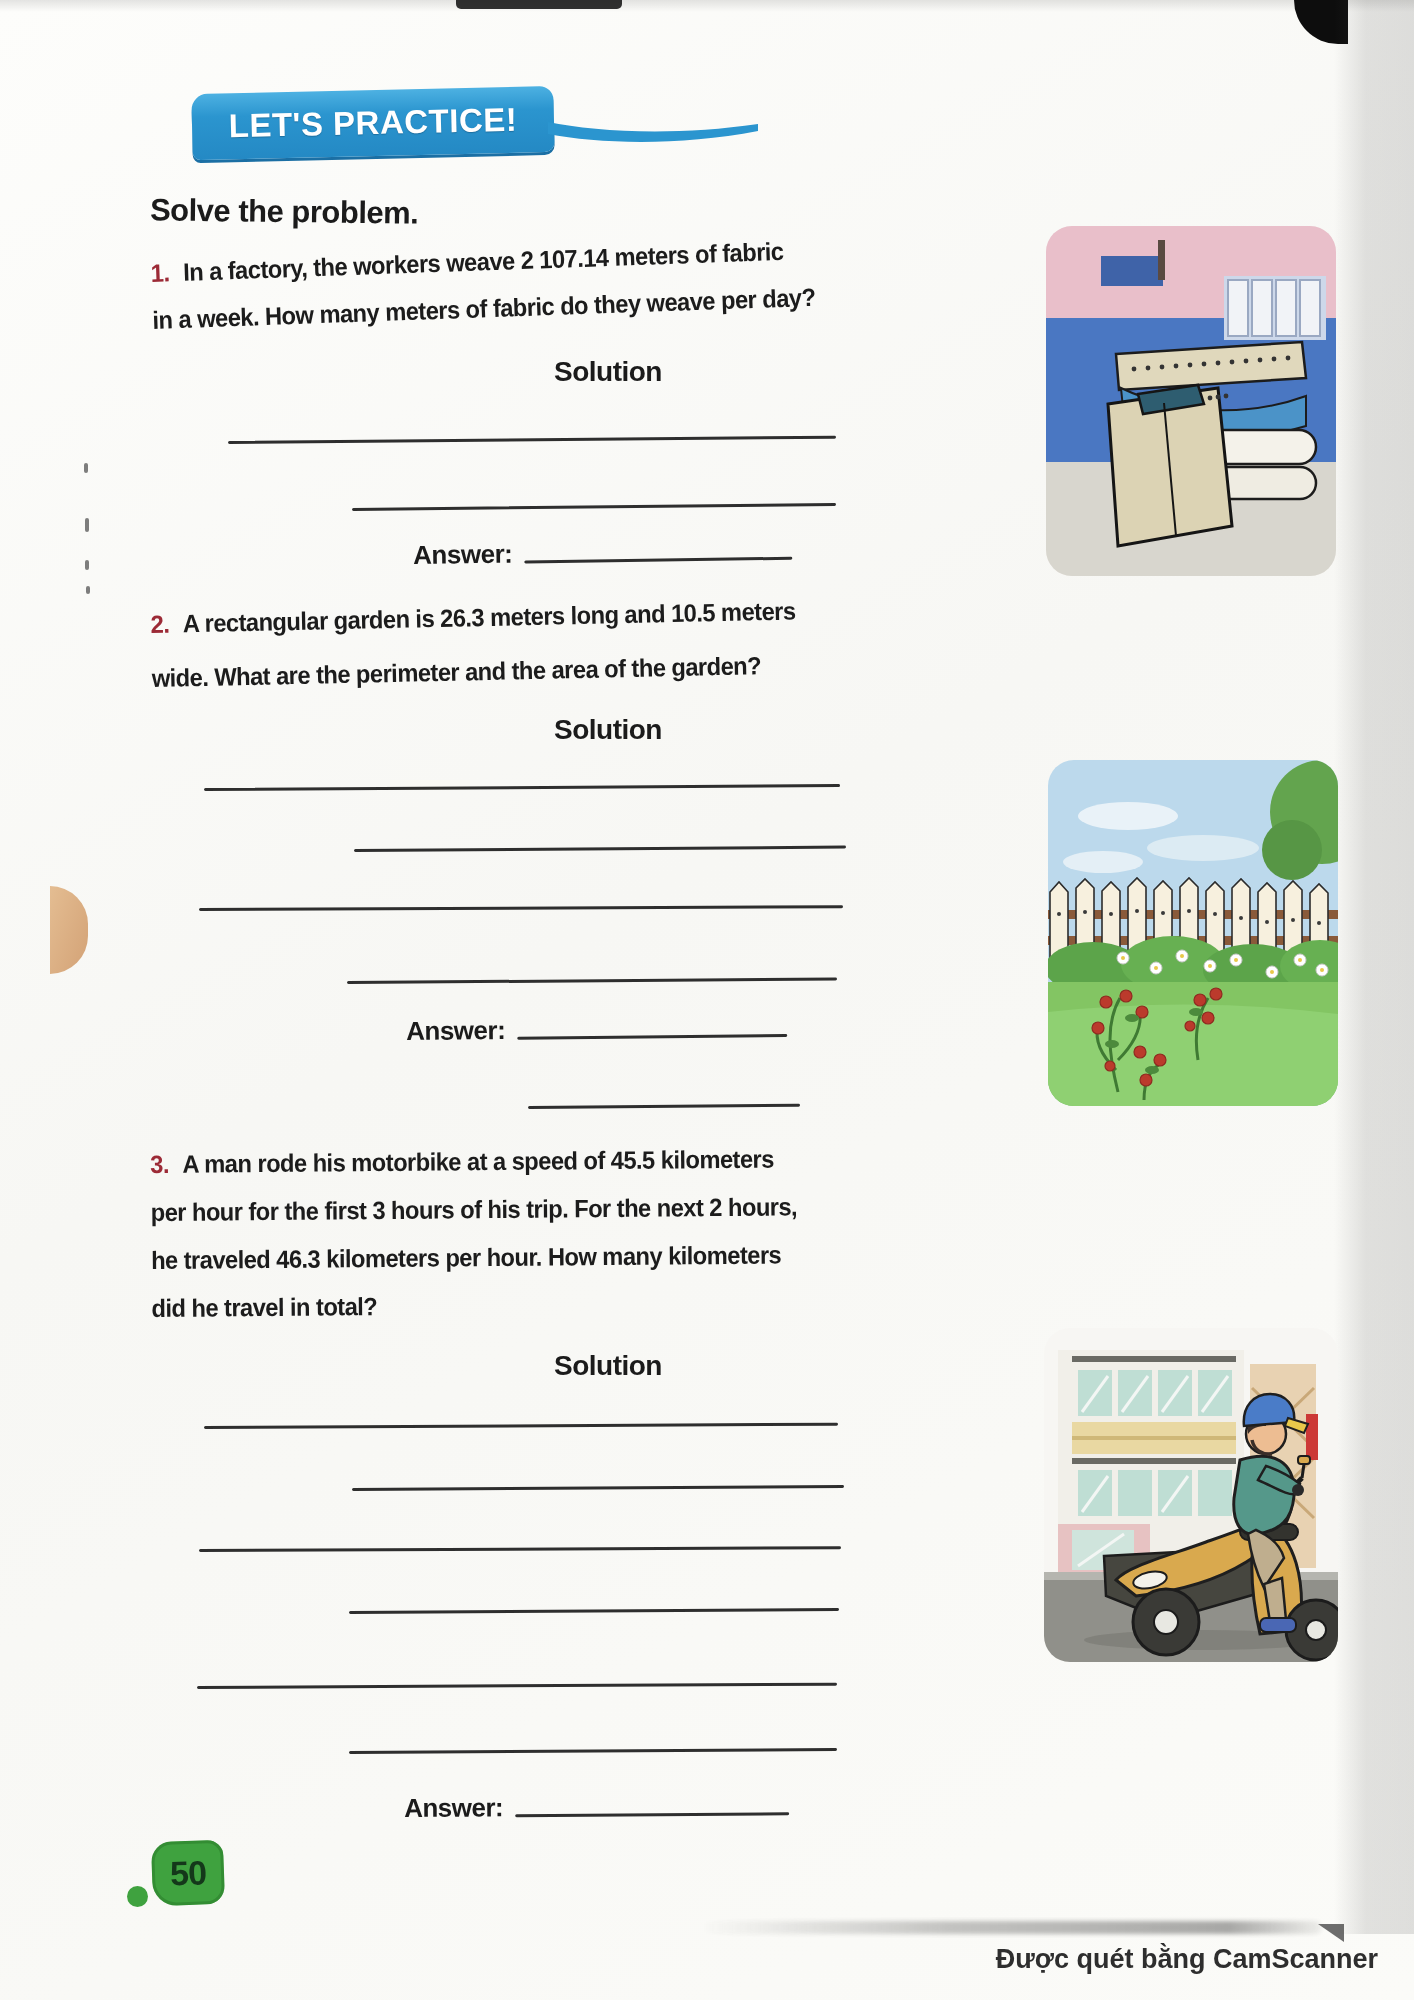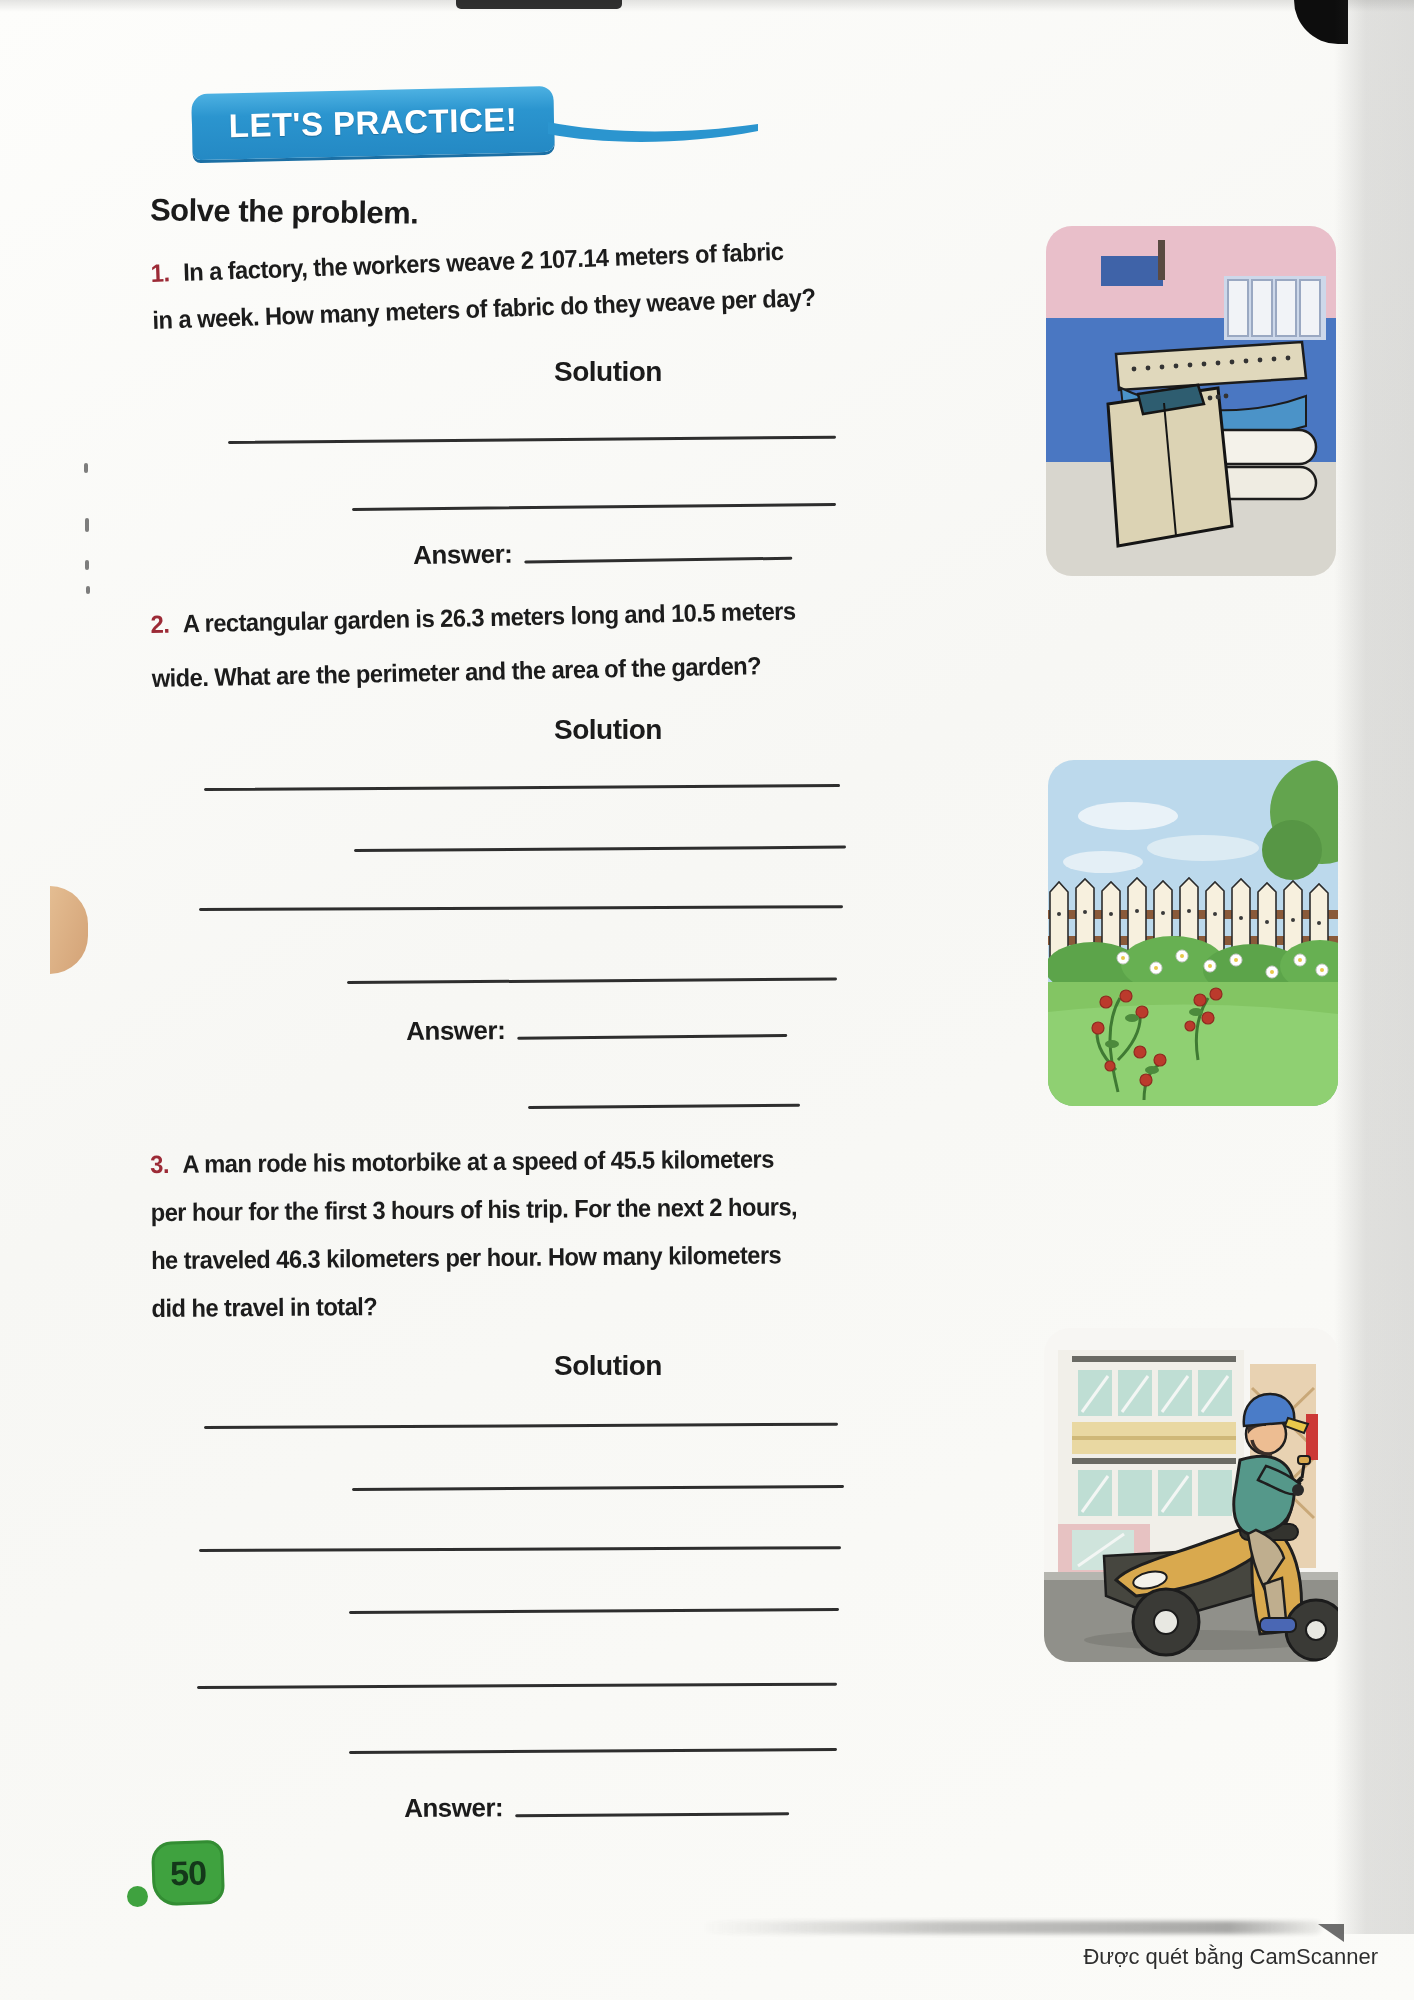--- a/index.html
+++ b/index.html
@@ -49,21 +49,21 @@
   .answer-row .answer-line{height:3px;background:#1c1c1c;border-radius:2px;
     margin-left:12px;margin-bottom:6px;opacity:.92;}
   
   .illus{position:absolute;border-radius:26px;overflow:hidden;}
   
   .page-badge{position:absolute;left:152px;top:1841px;width:72px;height:64px;background:#3fa23f;
     border-radius:20px 16px 18px 24px;display:flex;align-items:center;justify-content:center;
     transform:rotate(-2deg);box-shadow:inset 0 0 0 3px rgba(40,120,40,.5);}
   .page-badge span{font-size:34px;font-weight:700;color:#14381a;letter-spacing:-1px;}
   .page-dot{position:absolute;left:127px;top:1886px;width:21px;height:21px;border-radius:50%;background:#3fa23f;}
-  .scan-note{position:absolute;right:36px;top:1944px;font-size:22px;color:#2e2e2e;font-weight:400;}
+  .scan-note{position:absolute;right:36px;top:1944px;font-size:27px;color:#2e2e2e;font-weight:700;}
 </style>
 </head>
 <body>
 
 <div class="canvas">
 
   <div class="top-shade"></div>
   <div class="top-bar"></div>
   <div class="corner-wedge"></div>
   <div class="right-shade"></div>

